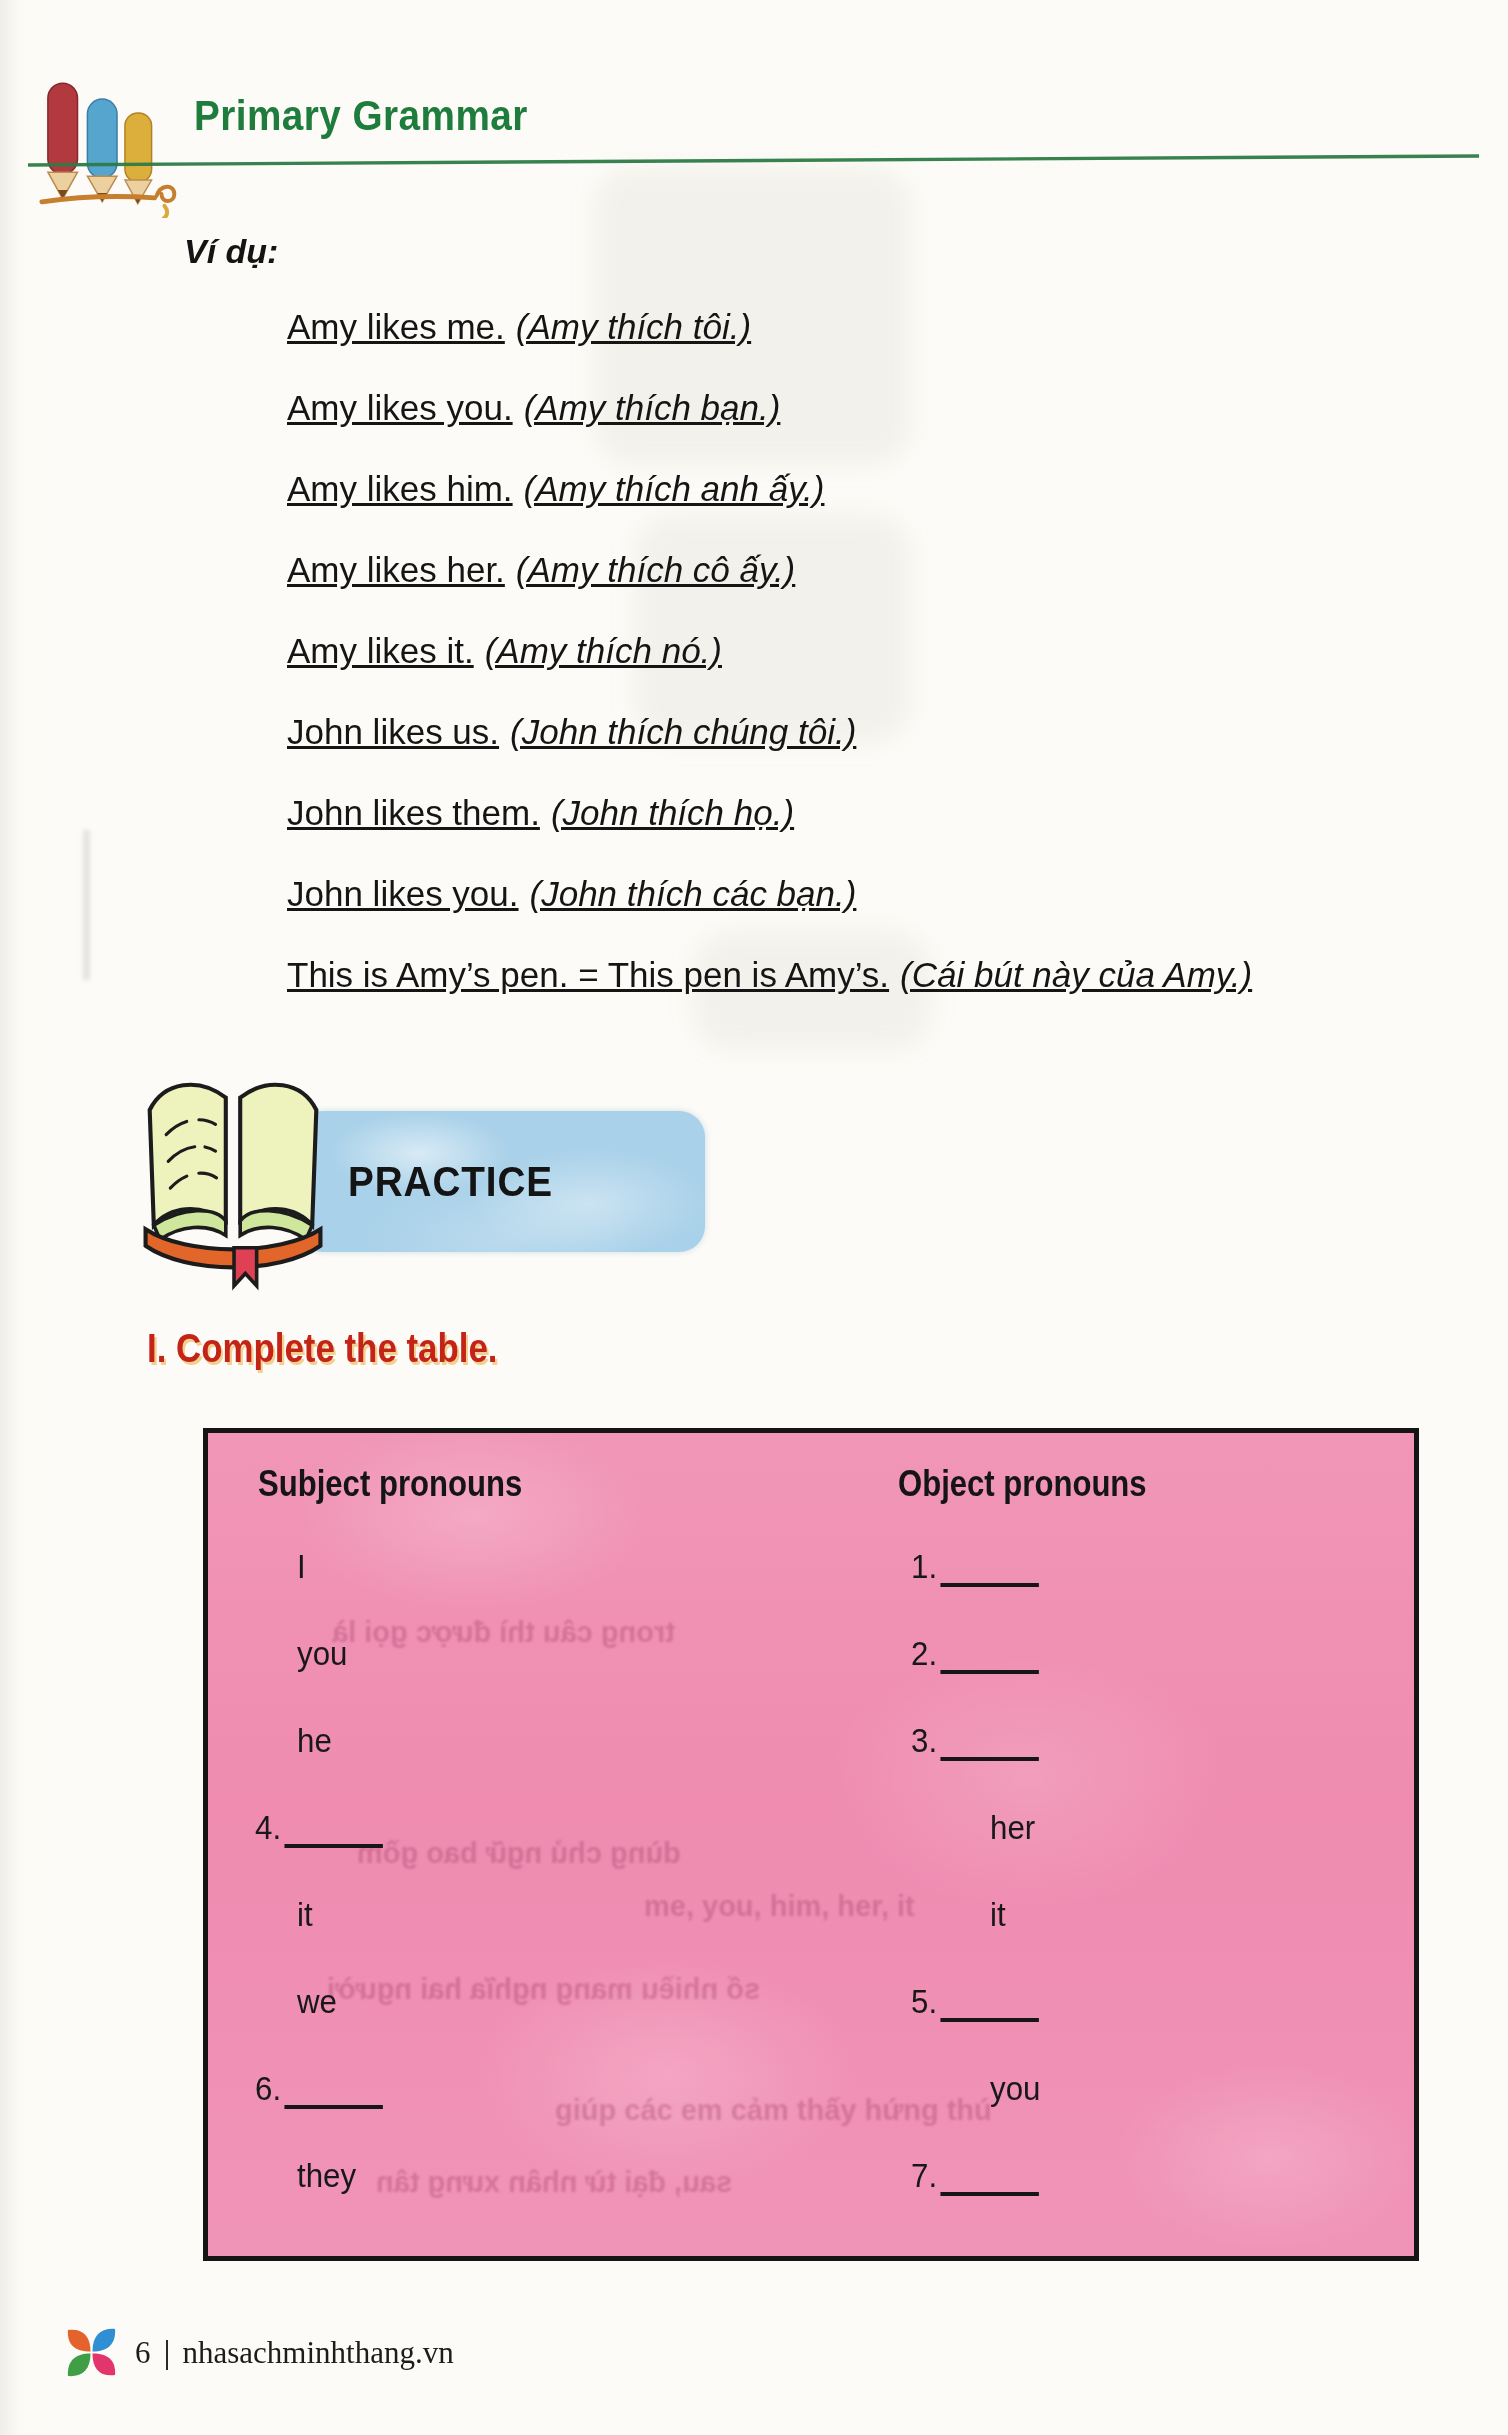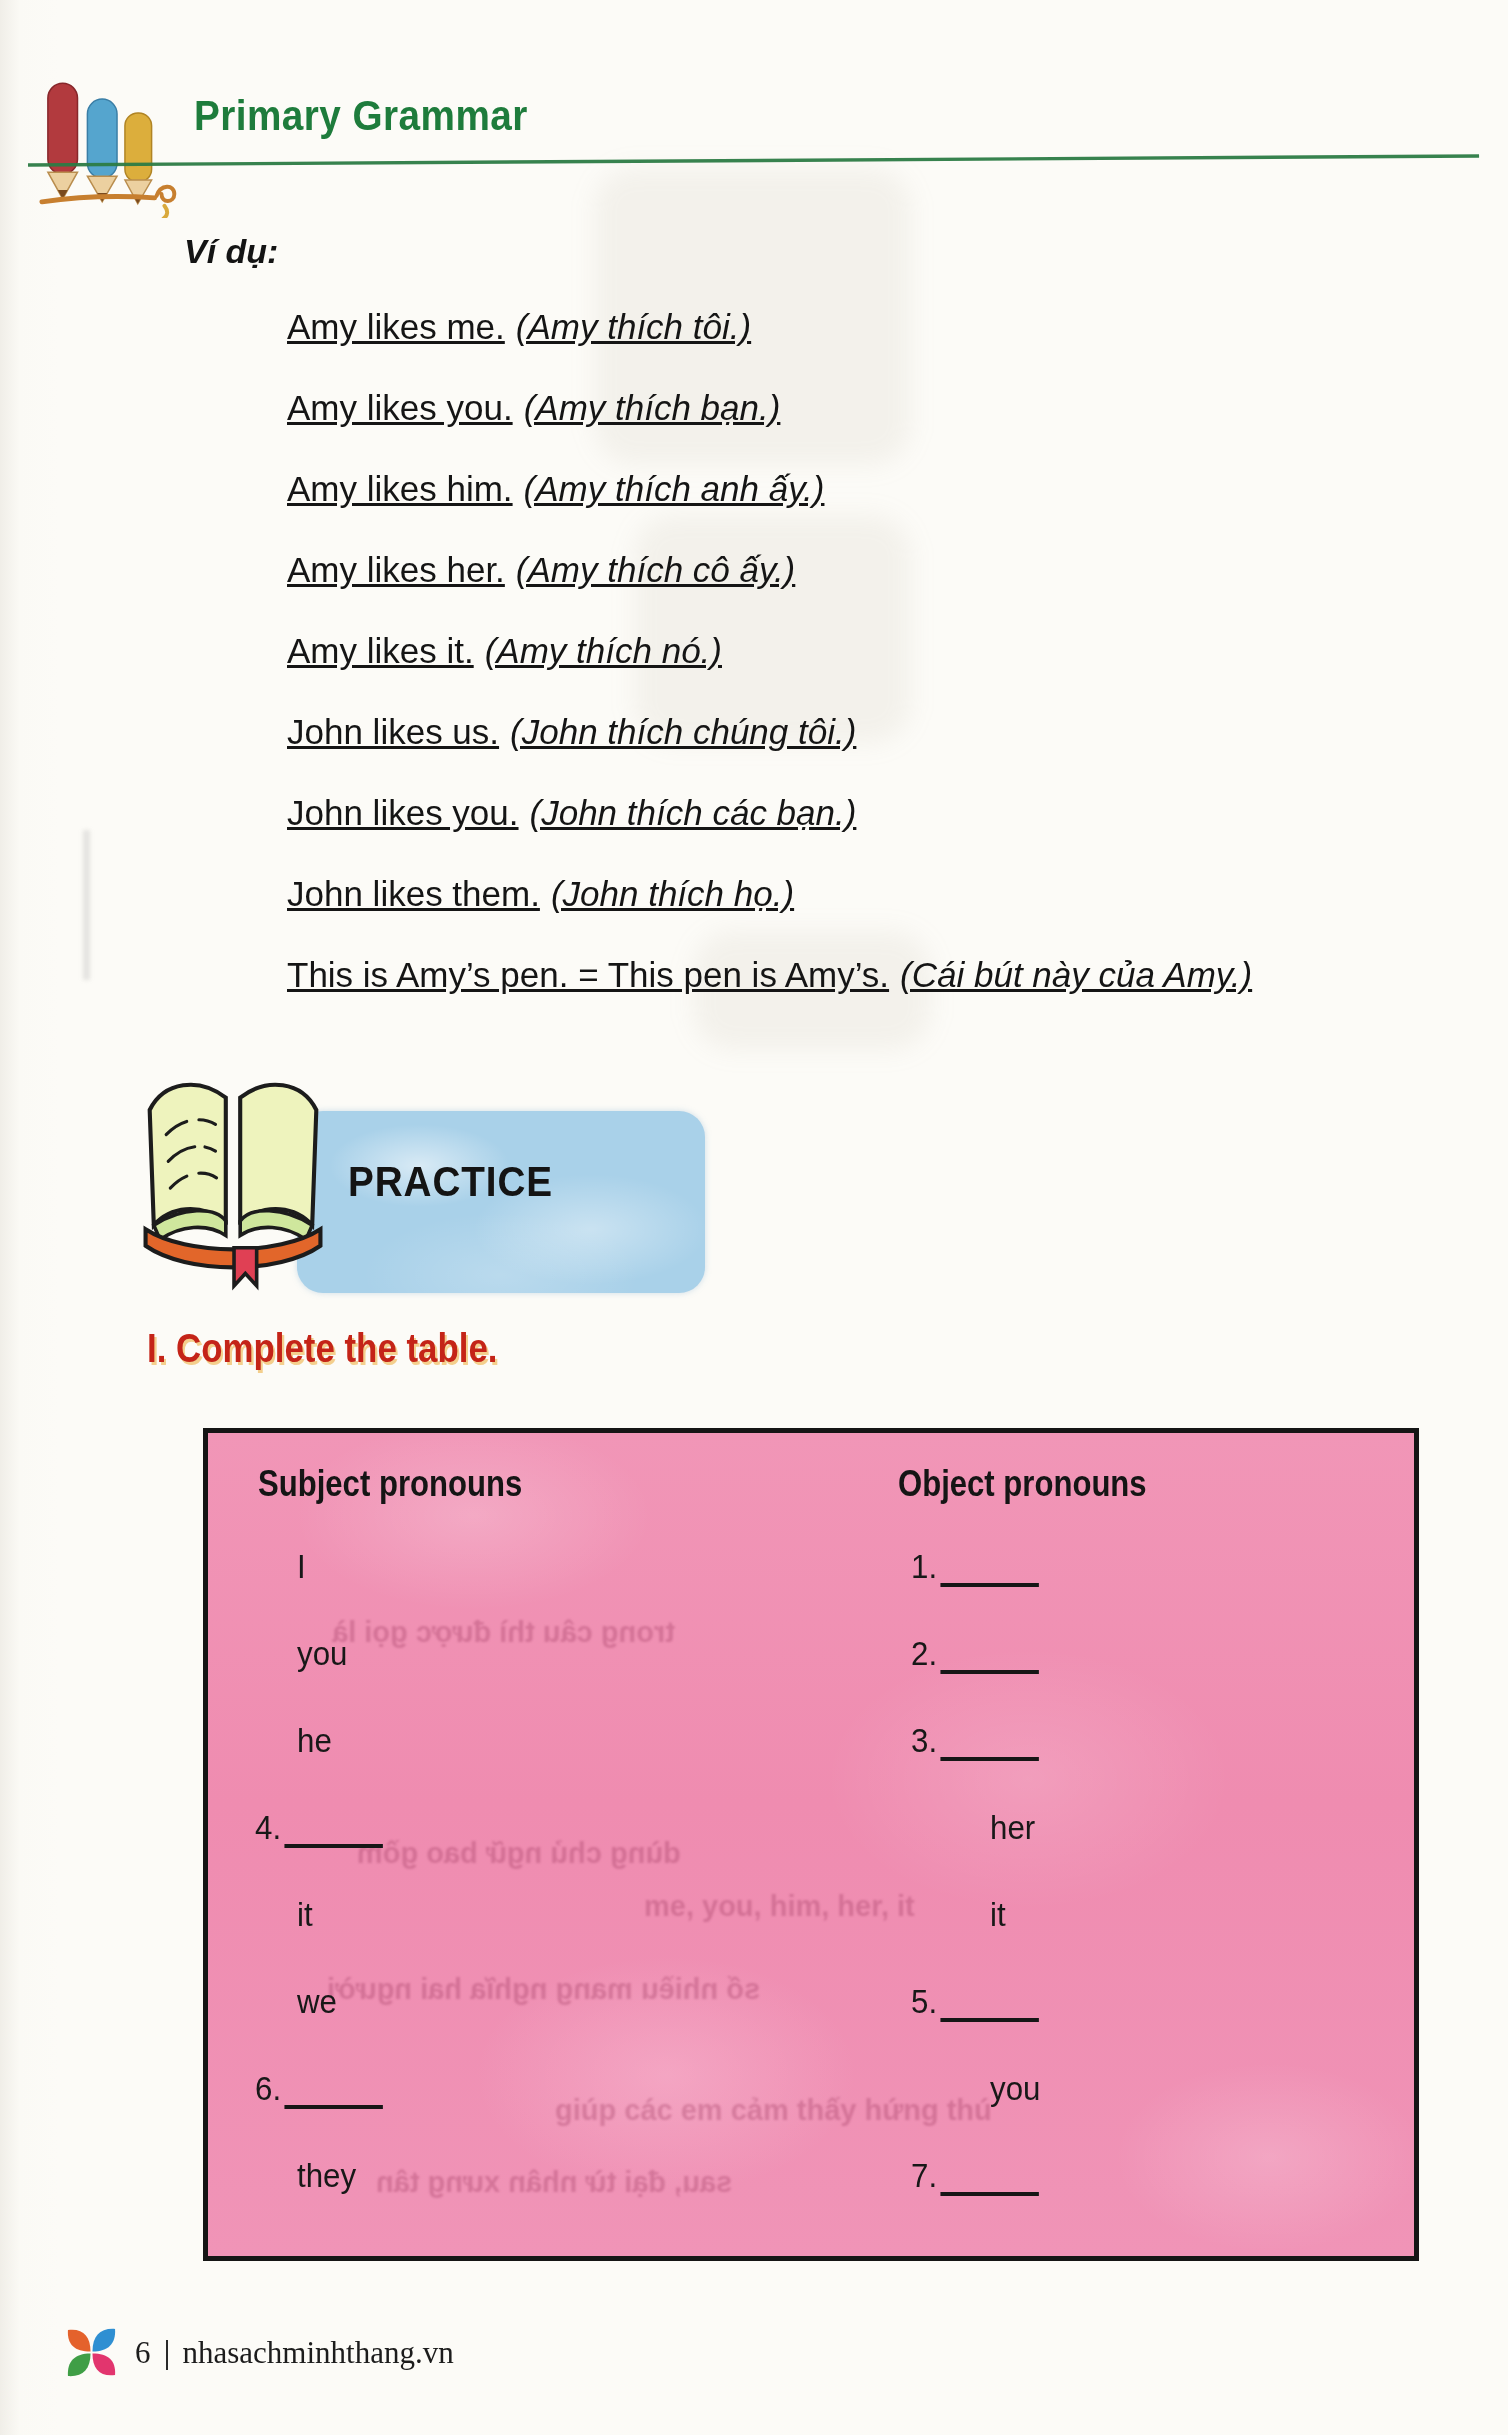--- a/index.html
+++ b/index.html
@@ -24,21 +24,21 @@
   
   .vidu{position:absolute;left:184px;top:232px;font-size:34px;font-weight:bold;
     font-style:italic;color:#141414;}
   .examples{position:absolute;left:287px;top:286px;}
   .ex-line{height:81px;line-height:81px;font-size:35px;white-space:nowrap;
     color:#151515;font-weight:500;text-decoration:underline;}
   .ex-line .vi{font-style:italic;margin-left:11px;}
 
   
   .banner{
-    position:absolute;left:297px;top:1111px;width:408px;height:182px;border-radius:26px;
+    position:absolute;left:297px;top:1111px;width:408px;height:141px;border-radius:26px;
     background:
       radial-gradient(129px 59px at 30% 30%, rgba(255,255,255,.55), transparent 70%),
       radial-gradient(168px 79px at 72% 65%, rgba(255,255,255,.38), transparent 70%),
       radial-gradient(198px 89px at 50% 90%, rgba(255,255,255,.20), transparent 70%),
       var(--banner-blue,#a9d1e9);
     box-shadow:0 0 6px rgba(120,170,205,.35);
     z-index:1;
   }
   .banner-text{
     position:absolute;left:51px;top:0;height:141px;line-height:141px;
@@ -130,22 +130,22 @@
   </svg>
 
   <div class="vidu">Ví dụ:</div>
   <div class="examples">
     <div class="ex-line"><span class="en">Amy likes me.</span><span class="vi">(Amy thích tôi.)</span></div>
     <div class="ex-line"><span class="en">Amy likes you.</span><span class="vi">(Amy thích bạn.)</span></div>
     <div class="ex-line"><span class="en">Amy likes him.</span><span class="vi">(Amy thích anh ấy.)</span></div>
     <div class="ex-line"><span class="en">Amy likes her.</span><span class="vi">(Amy thích cô ấy.)</span></div>
     <div class="ex-line"><span class="en">Amy likes it.</span><span class="vi">(Amy thích nó.)</span></div>
     <div class="ex-line"><span class="en">John likes us.</span><span class="vi">(John thích chúng tôi.)</span></div>
+    <div class="ex-line"><span class="en">John likes them.</span><span class="vi">(John thích họ.)</span></div>
     <div class="ex-line"><span class="en">John likes you.</span><span class="vi">(John thích các bạn.)</span></div>
-    <div class="ex-line"><span class="en">John likes them.</span><span class="vi">(John thích họ.)</span></div>
     <div class="ex-line"><span class="en">This is Amy’s pen. = This pen is Amy’s.</span><span class="vi">(Cái bút này của Amy.)</span></div>
   </div>
 
   <div class="banner">
     <span class="banner-text">PRACTICE</span>
   </div>
   <svg class="book" viewBox="0 0 190 210">
     <path d="M14,34 C28,6 62,2 88,22 L88,142 C62,124 34,128 18,146 Z" fill="#eef3bd" stroke="#1c1c1c" stroke-width="4"></path>
     <path d="M176,34 C162,6 128,2 102,22 L102,142 C128,124 156,128 172,146 Z" fill="#eef3bd" stroke="#1c1c1c" stroke-width="4"></path>
     <path d="M30,58 C45,42 65,40 78,48" stroke="#1c1c1c" stroke-width="3" fill="none" stroke-dasharray="24 12" stroke-linecap="round"></path>

